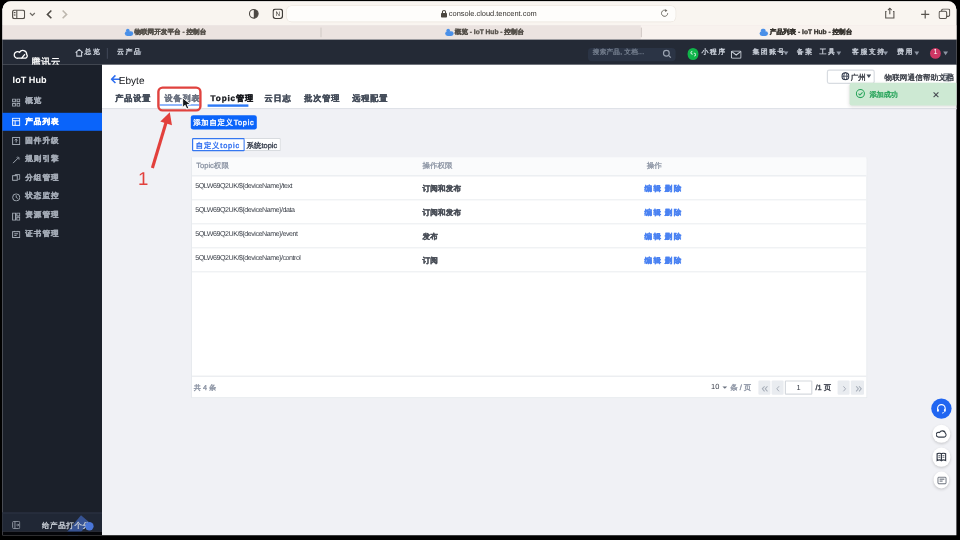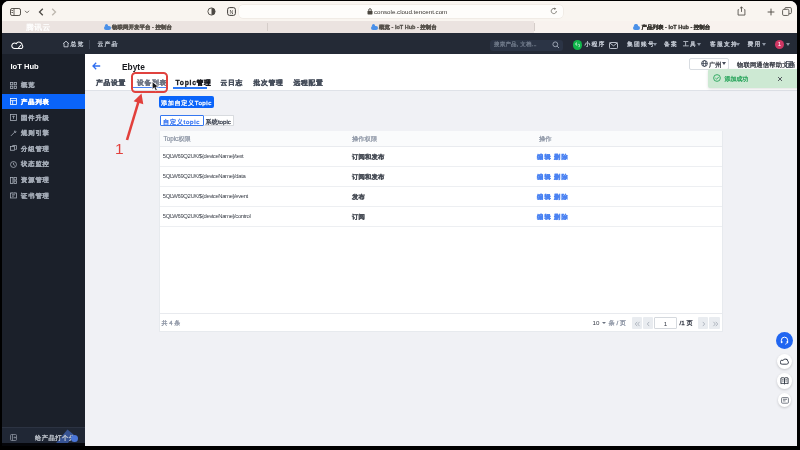--- a/index.html
+++ b/index.html
@@ -101,21 +101,21 @@
 <div class="abs cloudico" style="left:370.5px"></div>
 <div class="abs tabt" style="left:379px">概览 - IoT Hub - 控制台</div>
 <div class="abs cloudico" style="left:633px"></div>
 <div class="abs tabt" style="left:641.5px;color:#36332e">产品列表 - IoT Hub - 控制台</div>
 
 <div class="abs" id="nav"></div>
 
 <svg class="abs" style="left:11px;top:39.5px" width="13" height="10" viewBox="0 0 26 20">
         <path d="M8 17 A5.5 5.5 0 1 1 10.5 7.2 A6.5 6.5 0 0 1 22.5 10.5 A4.2 4.2 0 0 1 21 17 Z M14 17 L19 11" fill="none" stroke="#fff" stroke-width="2.2" stroke-linecap="round"></path>
       </svg>
-<div class="abs navt" style="left:26px;font-size:7.8px;letter-spacing:0.5px;font-weight:normal;color:#fff;top:22px">腾讯云</div>
+<div class="abs navt" style="left:26px;font-size:7.8px;letter-spacing:0.5px;font-weight:normal;color:#fff;top:46px">腾讯云</div>
 <svg class="abs" style="left:61.5px;top:40px" width="8" height="8" viewBox="0 0 8 8">
         <path d="M1 3.8 L4 1.2 L7 3.8 M2 3.4 V6.8 H6 V3.4" fill="none" stroke="#c9cfd9" stroke-width="0.9"></path>
       </svg>
 <div class="abs navt" style="left:70.5px">总览</div>
 <div class="abs" style="left:88.5px;top:40px;width:1px;height:9px;background:#3c4352"></div>
 <div class="abs navt" style="left:97.5px">云产品</div>
 <div class="abs caret" style="left:114px"></div>
 
 <div class="abs ck" style="left:490px;top:39.5px;width:73px;height:11px;border-radius:3px;background:#2b3445"></div>
 <div class="abs navt" style="left:494px;color:#717b8b;font-size:5.5px;letter-spacing:0.2px">搜索产品, 文档...</div>
@@ -220,21 +220,21 @@
         </g>
       </svg>
 <div class="abs ck" style="left:35px;top:434.3px;font-size:6.3px;letter-spacing:0.45px;color:#c7cdd5;white-space:nowrap">给产品打个分</div>
 <div class="abs" style="left:71px;top:434.6px;width:7px;height:7px;border-radius:50%;background:#4a76d8"></div>
 <div class="abs" style="left:0;top:442.5px;width:85px;height:7.5px;background:#05060a"></div>
 
 <div class="abs" id="hdr"></div>
 <svg class="abs" style="left:92px;top:62px" width="9" height="8" viewBox="0 0 9 8">
         <path d="M4.2 0.8 L1 4 L4.2 7.2 M1 4 H8.2" fill="none" stroke="#2e6ef0" stroke-width="1.3"></path>
       </svg>
-<div class="abs" style="left:122px;top:61.5px;font-size:8.4px;font-weight:bold;color:#16181d">Ebyte</div>
+<div class="abs" style="left:99px;top:61.5px;font-size:8.4px;font-weight:normal;color:#16181d">Ebyte</div>
 <div class="abs ctab" style="left:96px">产品设置</div>
 <div class="abs ctab" style="left:137px;color:#6b7280">设备列表</div>
 <div class="abs ctab" style="left:175.5px;font-weight:bold;color:#15171c">Topic管理</div>
 <div class="abs ctab" style="left:220.5px">云日志</div>
 <div class="abs ctab" style="left:253.5px">批次管理</div>
 <div class="abs ctab" style="left:293.5px">远程配置</div>
 <div class="abs" style="left:132.5px;top:86.6px;width:33px;height:1.8px;background:#4a86f7"></div>
 <div class="abs" style="left:173px;top:86.8px;width:33.5px;height:2px;background:#2e7af7"></div>
 
 <div class="abs" style="left:689px;top:57.5px;width:39.5px;height:12px;background:#fff;border:1px solid #d8dce1;border-radius:2px"></div>

